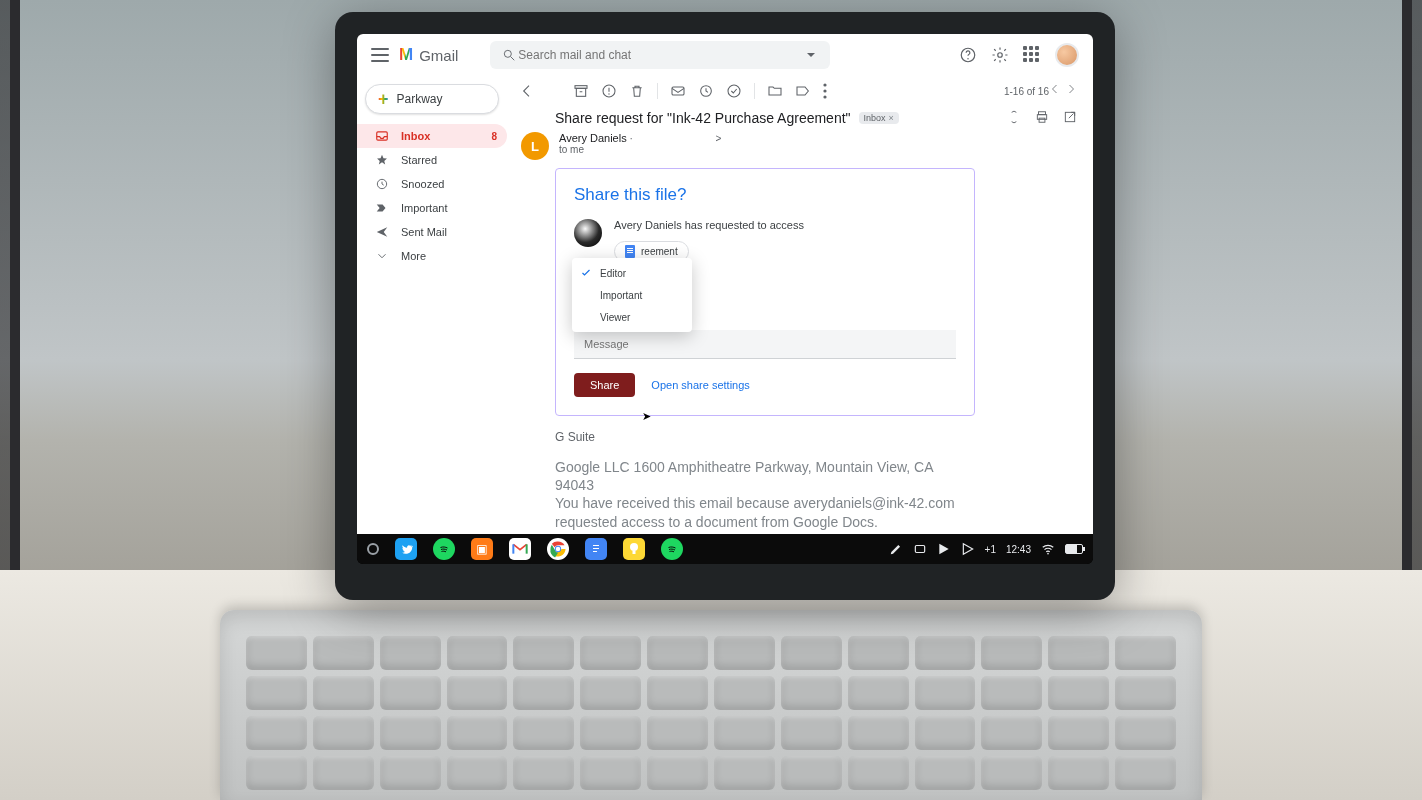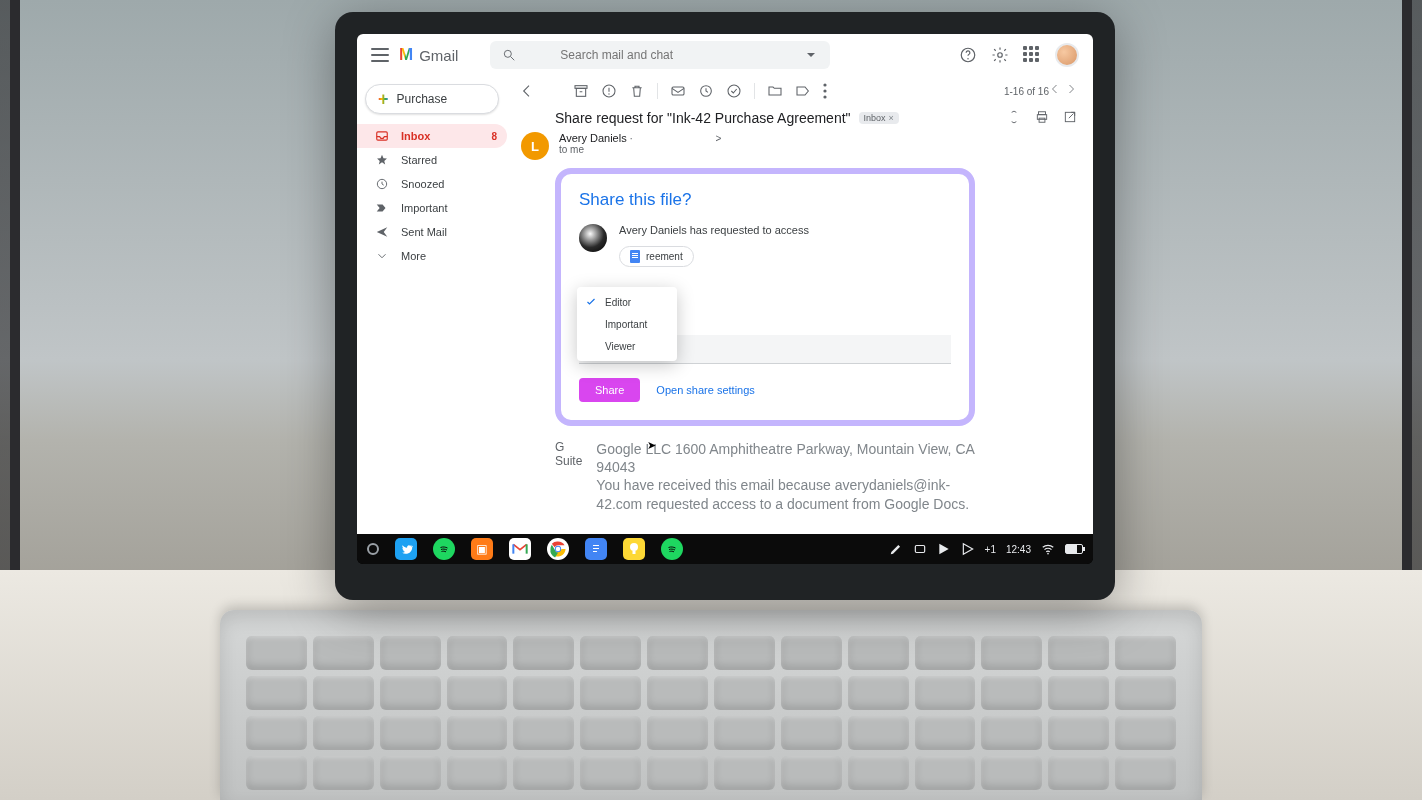--- a/index.html
+++ b/index.html
@@ -36,21 +36,21 @@
   .gmail { position:absolute; inset:0; bottom:30px; background:#fff; font-size:11px; color:#202124; }
   .gm-header { height:42px; display:flex; align-items:center; padding:0 14px; gap:10px; }
   .menu-icon { width:18px; height:14px; display:inline-flex; flex-direction:column; justify-content:space-between; cursor:pointer;}
   .menu-icon span{height:2px;background:#5f6368;border-radius:1px;}
   .gm-logo { display:flex; align-items:center; gap:6px; font-size:15px; color:#5f6368;}
   .m-logo { font-weight:700; font-size:17px;
     background: linear-gradient(90deg,#ea4335 0 25%, #fbbc04 25% 45%, #34a853 45% 70%, #4285f4 70%);
     -webkit-background-clip: text; color: transparent;
   }
   .search { flex:0 0 340px; height:28px; background:#f1f3f4; border-radius:6px; display:flex; align-items:center; padding:0 10px; margin-left:22px;}
-  .search input{ flex:1; border:none; background:transparent; outline:none; font-size:12px; color:#5f6368;margin-left:42px;}
+  .search input{ flex:1; border:none; background:transparent; outline:none; font-size:12px; color:#5f6368;}
   .hdr-right{margin-left:auto; display:flex; align-items:center; gap:14px;}
   .hdr-ico{width:18px;height:18px;display:inline-flex;align-items:center;justify-content:center;}
   .avatar{width:24px;height:24px;border-radius:50%;background:radial-gradient(circle at 35% 35%, #f7c9a2, #d99767);border:2px solid #e8eaed;}
   .apps { width:18px;height:18px; display:grid; grid-template-columns:repeat(3,4px); grid-template-rows:repeat(3,4px); gap:2px;}
   .apps i{background:#5f6368;border-radius:1px;}
 
   .gm-body{position:absolute; top:42px; left:0; right:0; bottom:0; display:flex;}
   .sidebar{width:150px; padding-top:8px;}
   .compose{margin:0 8px 10px; height:30px; border:1px solid #dadce0; border-radius:18px; display:flex; align-items:center; gap:8px; padding:0 12px; background:#fff; box-shadow:0 1px 2px rgba(0,0,0,.12); font-size:12px; color:#3c4043;}
   .plus{font-size:18px;background:linear-gradient(90deg,#ea4335,#fbbc04,#34a853,#4285f4);-webkit-background-clip:text;color:transparent;font-weight:700;}
@@ -68,44 +68,44 @@
   .subject{font-size:14px;color:#202124;}
   .chip{background:#e8eaed;border-radius:4px;font-size:9px;padding:1px 5px;color:#5f6368;display:inline-flex;align-items:center;gap:3px;}
   .chip b{font-size:9px;color:#80868b;font-weight:400;}
   .subj-right{margin-left:auto;display:flex;gap:12px;color:#5f6368;}
 
   .sender-row{display:flex;align-items:flex-start;gap:10px;padding:0 14px 8px 14px;}
   .sender-avatar{width:28px;height:28px;border-radius:50%;background:#f29900;color:#fff;display:flex;align-items:center;justify-content:center;font-size:13px;font-weight:600;}
   .sender-meta{font-size:10px;color:#5f6368;}
   .sender-name{font-weight:400;color:#202124;font-size:11px;}
 
-  .card{margin:0 14px 0 48px; max-width:420px; border:6px solid #c4b5fd; border-radius:16px; padding:16px 18px 18px; position:relative;}
+  .card{margin:0 14px 0 48px; max-width:420px; border:1px solid #c4b5fd; border-radius:4px; padding:16px 18px 18px; position:relative;}
   .card h2{color:#1a73e8;font-size:17px;font-weight:400;margin-bottom:14px;}
   .req-row{display:flex;gap:12px;align-items:flex-start;margin-bottom:6px;}
   .req-avatar{width:28px;height:28px;border-radius:50%;background:radial-gradient(circle at 40% 35%, #fafafa, #2a2a2a 55%, #000);flex:none;}
   .req-text{font-size:11px;color:#3c4043;}
   .req-msg{font-size:11px;color:#5f6368;margin-top:4px;line-height:1.4;}
   .doc-chip{display:inline-flex;align-items:center;gap:6px;margin-top:10px;border:1px solid #dadce0;border-radius:14px;padding:3px 10px;font-size:10px;color:#3c4043;}
   .doc-ico{width:10px;height:13px;background:#4285f4;border-radius:1px;position:relative;}
   .doc-ico::after{content:"";position:absolute;left:2px;right:2px;top:3px;height:1px;background:#fff;box-shadow:0 2px 0 #fff,0 4px 0 #fff;}
 
-  .dropdown{position:absolute;left:16px;top:113px;width:100px;background:#fff;border-radius:4px;box-shadow:0 4px 18px rgba(0,0,0,.22);padding:4px 0;font-size:10px;z-index:5;}
+  .dropdown{position:absolute;left:16px;top:89px;width:120px;background:#fff;border-radius:4px;box-shadow:0 4px 18px rgba(0,0,0,.22);padding:4px 0;font-size:10px;z-index:5;}
   .dd-item{display:flex;align-items:center;gap:8px;padding:5px 10px 5px 8px;color:#3c4043;}
   .dd-item .chk{width:12px;height:12px;color:#1a73e8;visibility:hidden;}
   .dd-item.sel .chk{visibility:visible;}
   .cursor{position:absolute;left:70px;top:152px;font-size:11px;color:#000;}
 
   .msg-field{margin-top:68px;}
   .msg-field input{width:100%;border:none;border-bottom:1px solid #cfd2d5;background:#f4f5f6;padding:8px 10px;font-size:11px;outline:none;color:#5f6368;}
 
   .actions{margin-top:14px;display:flex;align-items:center;gap:16px;}
-  .btn-share{background:#d946ef;color:#fff;border:none;border-radius:4px;padding:6px 16px;font-size:11px;}
+  .btn-share{background:#7f1d1d;color:#fff;border:none;border-radius:4px;padding:6px 16px;font-size:11px;}
   .link{color:#1a73e8;font-size:11px;}
 
-  .footer{margin:14px 14px 0 48px;max-width:420px;display:flex;gap:14px;align-items:flex-start;}
+  .footer{margin:14px 14px 0 48px;max-width:420px;display:flex;gap:14px;align-items:flex-start;flex-direction:column;}
   .gsuite{font-size:12px;color:#5f6368;font-weight:500;}
   .ftext{font-size:14px;color:#80868b;line-height:1.3;}
 
   
   .shelf{position:absolute;left:0;right:0;bottom:0;height:30px;background:#0b0b0b;display:flex;align-items:center;padding:0 10px;gap:16px;}
   .shelf .circ{width:12px;height:12px;border:2px solid #9aa0a6;border-radius:50%;}
   .s-ico{width:22px;height:22px;border-radius:5px;display:flex;align-items:center;justify-content:center;font-size:12px;color:#fff;}
   .tray{margin-left:auto;display:flex;align-items:center;gap:10px;color:#e8eaed;font-size:10px;}
   .tray .t-ico{width:14px;height:14px;}
   .batt{width:18px;height:10px;border:1px solid #e8eaed;border-radius:2px;position:relative;}
@@ -240,21 +240,21 @@
             </span>
           <span class="avatar"></span>
         </div>
       </div>
 
       <div class="gm-body">
 
         <div class="sidebar">
           <div class="compose">
             <span class="plus">+</span>
-            <span>Purchase</span>
+            <span>Parkway</span>
           </div>
           <div class="nav-item active">
             <svg class="nav-ico" viewBox="0 0 24 24">
                 <rect x="3" y="5" width="18" height="14" rx="2" fill="none" stroke="#d93025" stroke-width="2"></rect>
                 <path d="M3 13h5l2 3h4l2-3h5" fill="none" stroke="#d93025" stroke-width="2"></path>
               </svg>
             <span>Inbox</span>
             <span class="badge">8</span>
           </div>
           <div class="nav-item">

